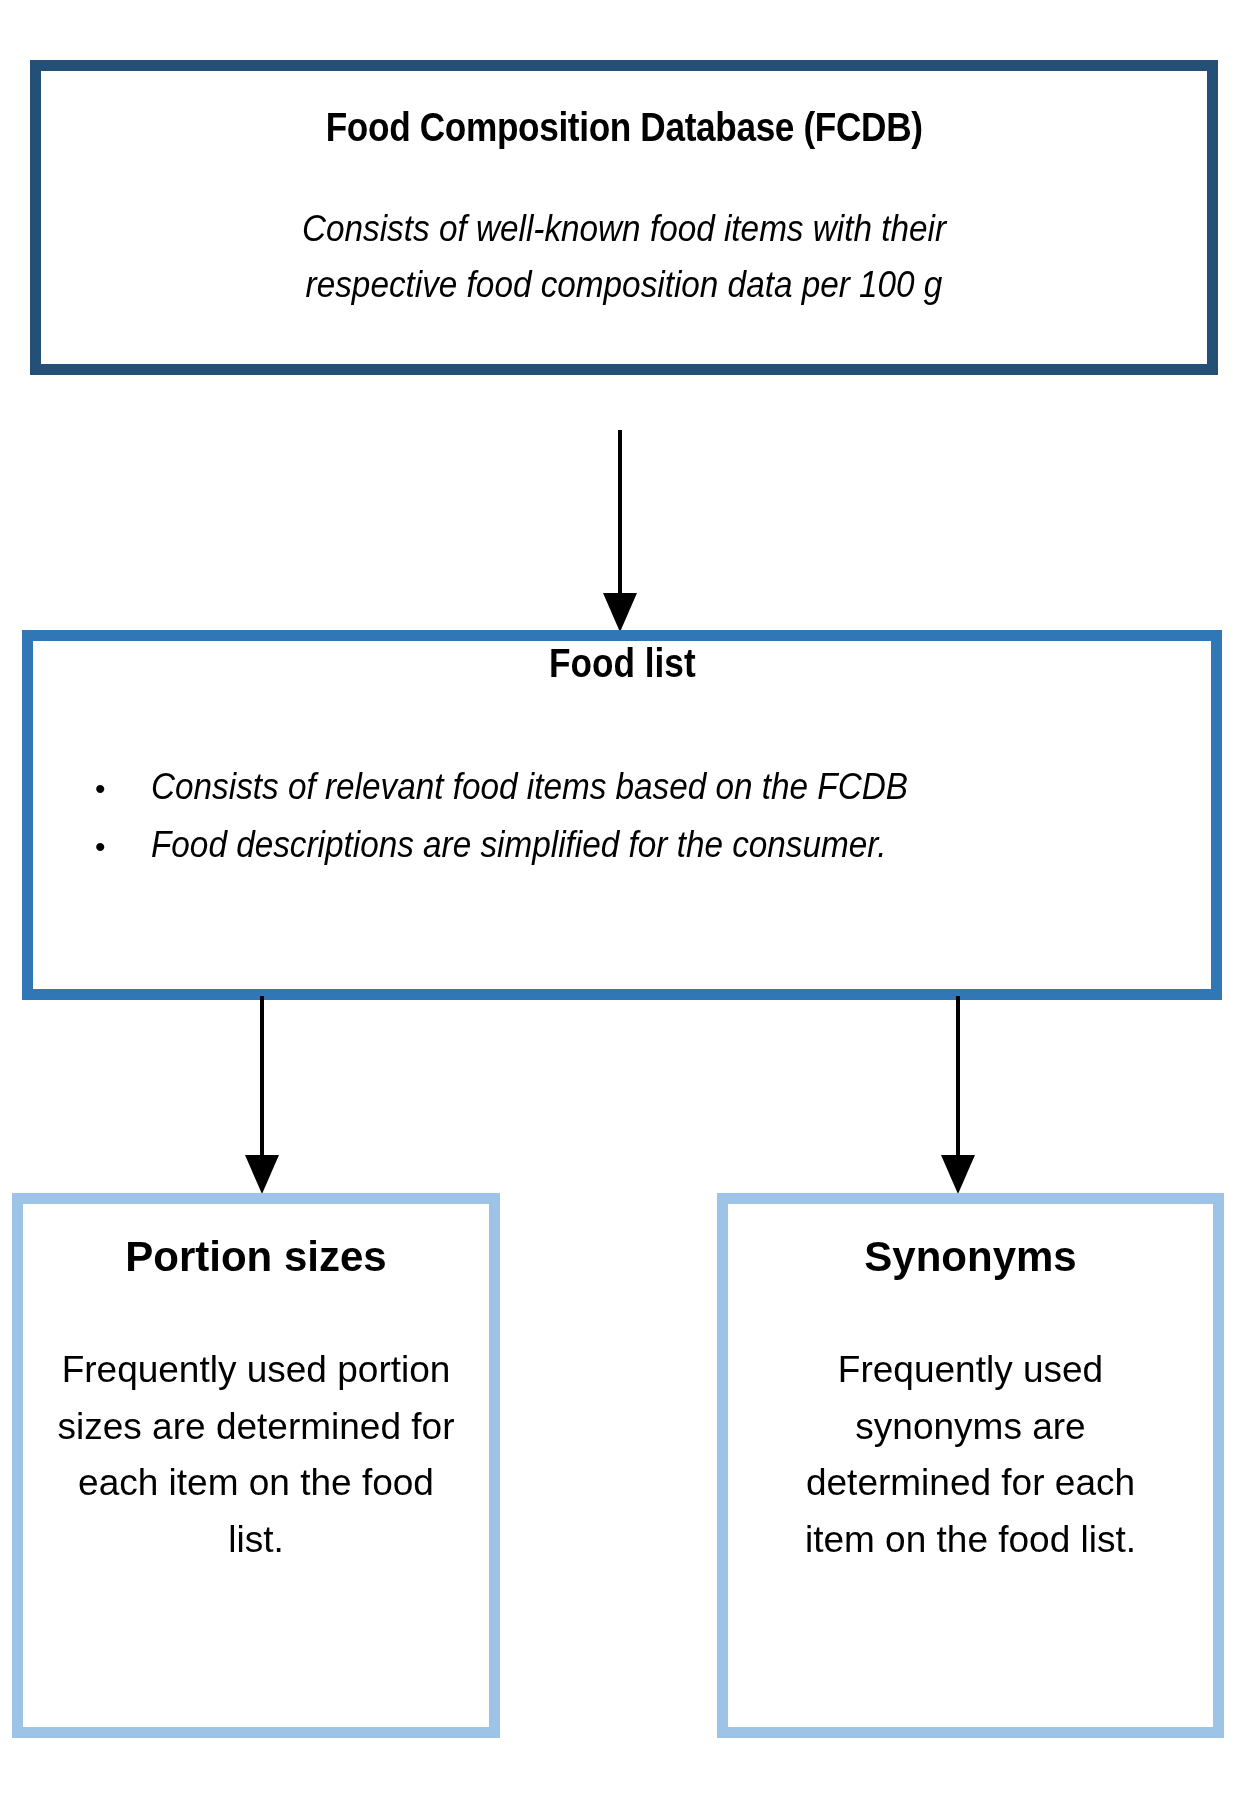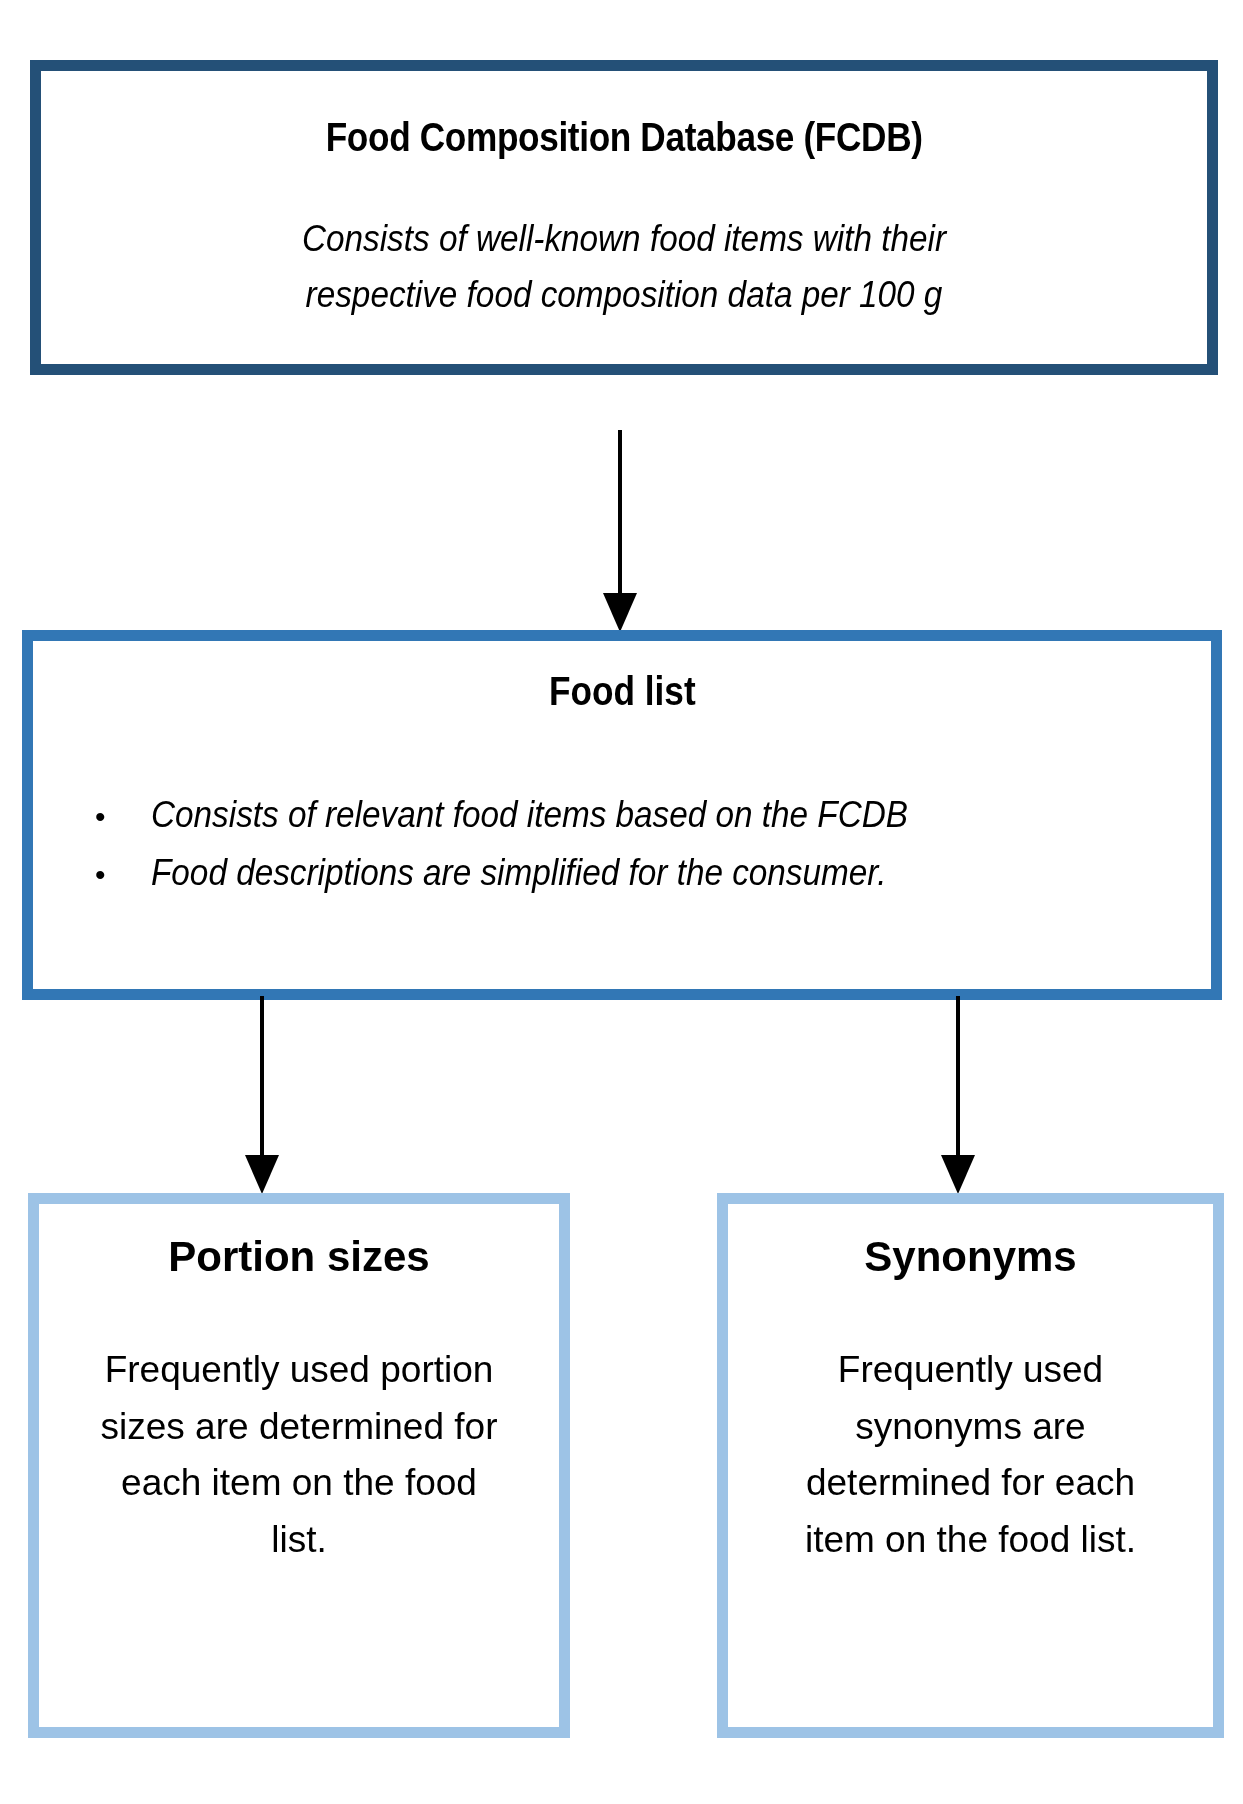--- a/index.html
+++ b/index.html
@@ -31,21 +31,21 @@
     align-items: center;
   }
 
   
   #box-fcdb {
     left: 30px;
     top: 60px;
     width: 1188px;
     height: 315px;
     border: 11px solid #245077;
-    padding-top: 44px;
+    padding-top: 34px;
   }
   #box-fcdb .node-title {
     font-family: "Liberation Sans Narrow", "Liberation Sans", sans-serif;
     font-weight: bold;
     font-size: 40px;
     letter-spacing: -0.4px;
     color: #000000;
     line-height: 1.1;
     text-align: center;
     transform: scaleX(0.88);
@@ -62,21 +62,20 @@
     transform: scaleX(0.9);
   }
 
   
   #box-foodlist {
     left: 22px;
     top: 630px;
     width: 1200px;
     height: 370px;
     border: 11px solid #3277b5;
-    padding-top: 28px;
   }
   #box-foodlist .node-title {
     font-family: "Liberation Sans Narrow", "Liberation Sans", sans-serif;
     font-weight: bold;
     font-size: 40px;
     color: #000000;
     text-align: center;
     transform: scaleX(0.88);
   }
   #box-foodlist .bullet-list {
@@ -110,21 +109,21 @@
     transform-origin: left center;
   }
 
   
   .leaf-box {
     border: 11px solid #9dc3e6;
     top: 1193px;
     height: 545px;
     padding-top: 30px;
   }
-  #box-portion { left: 28px;  width: 542px; }
+  #box-portion { left: 12px;  width: 488px; }
   #box-synonyms { left: 717px; width: 507px; }
 
   .leaf-box .node-title {
     font-family: "Liberation Sans", sans-serif;
     font-weight: bold;
     font-size: 42px;
     color: #000000;
     text-align: center;
     line-height: 1.1;
   }

